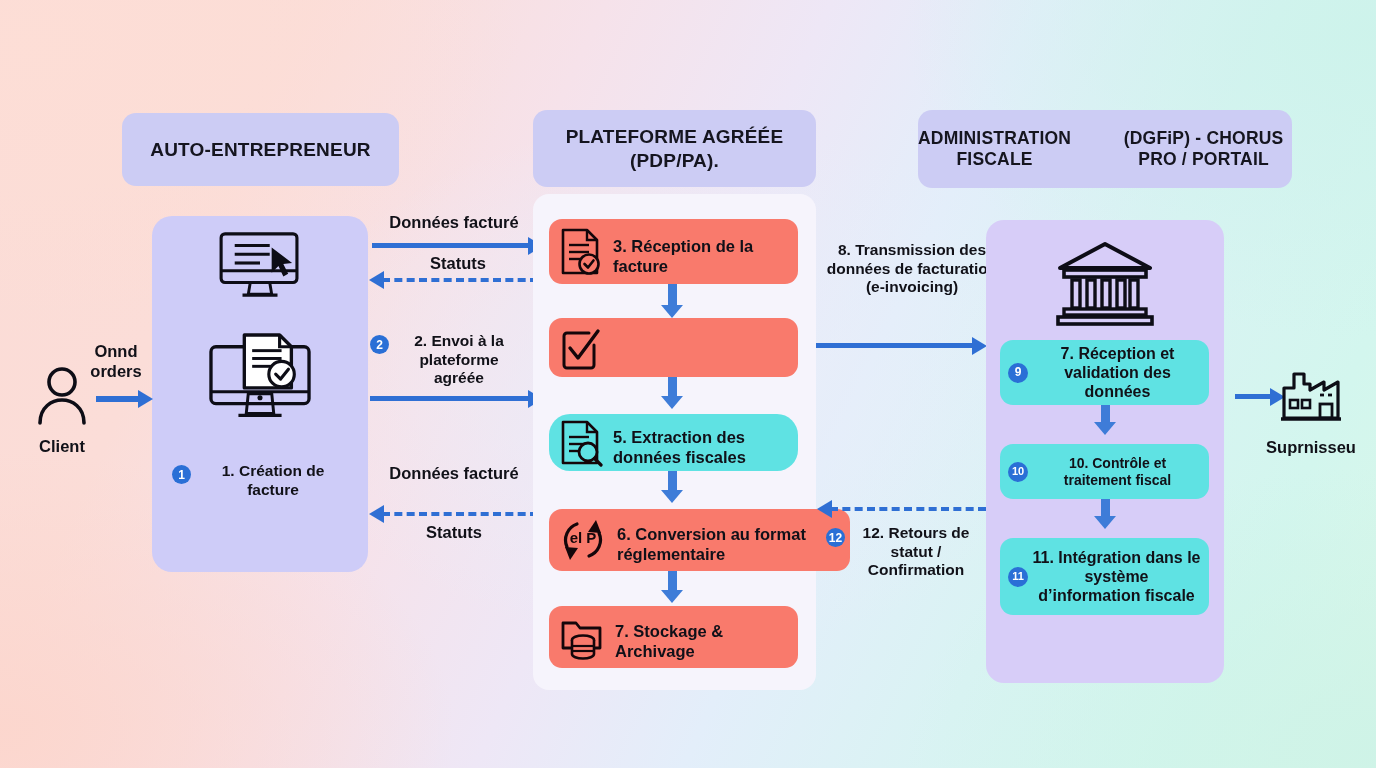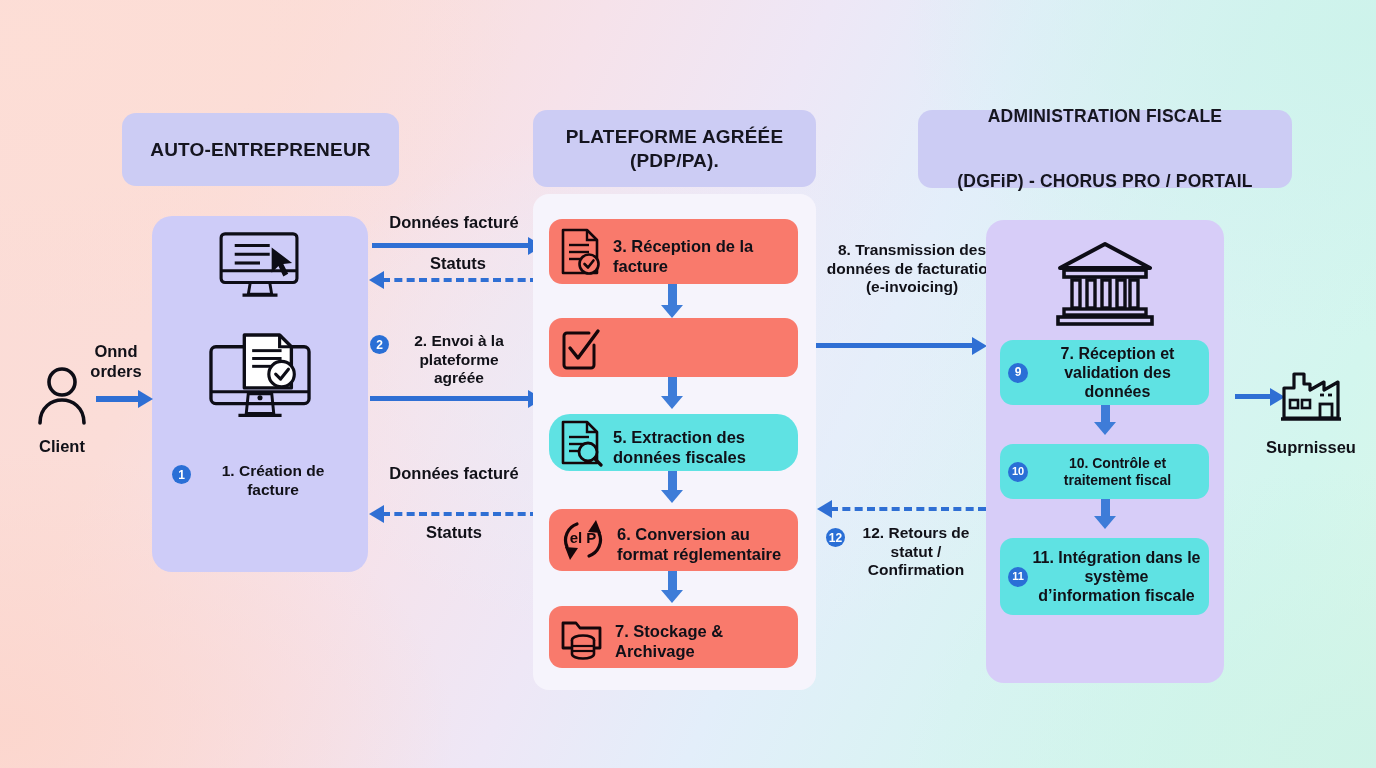--- a/index.html
+++ b/index.html
@@ -201,21 +201,21 @@
         <circle cx="31" cy="33" r="9" fill="#5fe2e3" stroke="#14060a" stroke-width="2.8"></circle>
         <line x1="37.5" y1="39.5" x2="44" y2="46" stroke="#14060a" stroke-width="3.2" stroke-linecap="round"></line>
       </svg>
     </span>
     <span class="tx" style="font-size:16.5px;padding-left:10px;">5. Extraction des données fiscales</span>
   </div>
 
   <div class="abs vline" style="left:668px;top:471px;height:22px;"></div>
   <div class="abs tri tri-d" style="left:661px;top:490px;"></div>
 
-  <div class="abs card salmon" style="left:549px;top:509px;width:249px;height:62px;padding:0 8px 0 8px;">
+  <div class="abs card salmon" style="left:549px;top:509px;width:301px;height:62px;padding:0 8px 0 8px;">
     <span class="ic" style="width:52px;height:50px;position:relative;">
       <svg viewBox="0 0 52 50" width="52" height="50">
         <path d="M10 32 A17 17 0 0 1 20 9" fill="none" stroke="#14060a" stroke-width="3.2" stroke-linecap="round"></path>
         <path d="M42 18 A17 17 0 0 1 32 41" fill="none" stroke="#14060a" stroke-width="3.2" stroke-linecap="round"></path>
         <path d="M39 5 L44 18 L31 17 Z" fill="#14060a"></path>
         <path d="M13 45 L8 32 L21 33 Z" fill="#14060a"></path>
       </svg>
       <span style="position:absolute;left:0;top:14px;width:52px;text-align:center;font-size:15px;font-weight:bold;color:#14060a;">el P</span>
     </span>
     <span class="tx" style="font-size:16.5px;padding-left:8px;">6. Conversion au format réglementaire</span>
@@ -241,21 +241,21 @@
   <div class="abs arrow-line" style="left:816px;top:343px;width:160px;height:5px;"></div>
   <div class="abs tri tri-r" style="left:972px;top:337px;"></div>
 
   <div class="abs dash" style="left:830px;top:507px;width:156px;"></div>
   <div class="abs tri tri-l" style="left:817px;top:500px;"></div>
   <div class="abs" style="left:826px;top:524px;width:168px;display:flex;align-items:flex-start;">
     <span class="badge" style="width:19px;height:19px;font-size:12px;margin-top:4px;margin-right:5px;">12</span>
     <span class="lbl" style="font-size:15.5px;width:132px;">12. Retours de statut / Confirmation</span>
   </div>
 
-  <div class="abs banner" style="left:918px;top:110px;width:374px;height:78px;font-size:17.5px;flex-direction:column;gap:44px;">
+  <div class="abs banner" style="left:918px;top:110px;width:374px;height:78px;font-size:17.5px;gap:44px;">
     <span>ADMINISTRATION FISCALE</span>
     <span>(DGFiP) - CHORUS PRO / PORTAIL</span>
   </div>
 
   <div class="abs panel-lav2" style="left:986px;top:220px;width:238px;height:463px;"></div>
 
   <div class="abs" style="left:1056px;top:240px;width:98px;height:86px;">
     <svg viewBox="0 0 98 86" width="98" height="86">
       <path d="M49 4 L94 28 L4 28 Z" fill="none" stroke="#0d0d16" stroke-width="4" stroke-linejoin="round"></path>
       <rect x="8" y="30" width="82" height="7" fill="none" stroke="#0d0d16" stroke-width="3.6"></rect>

